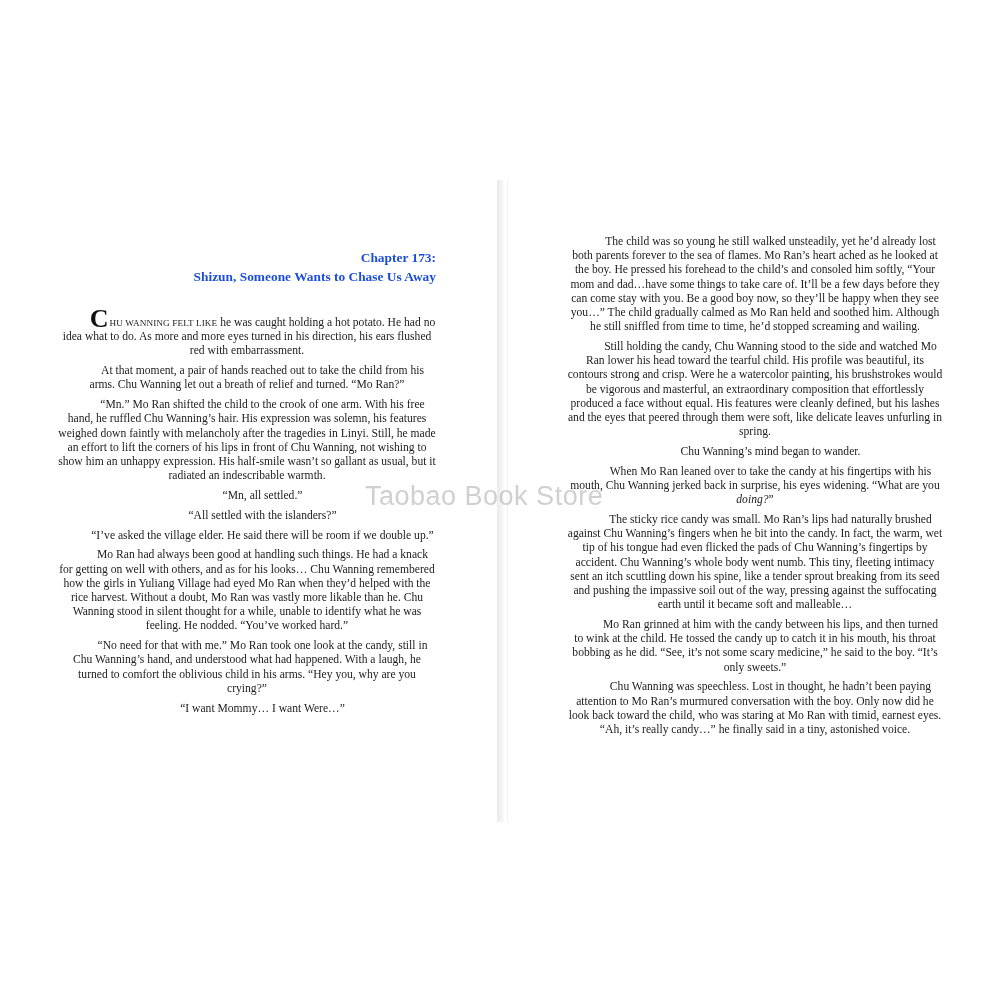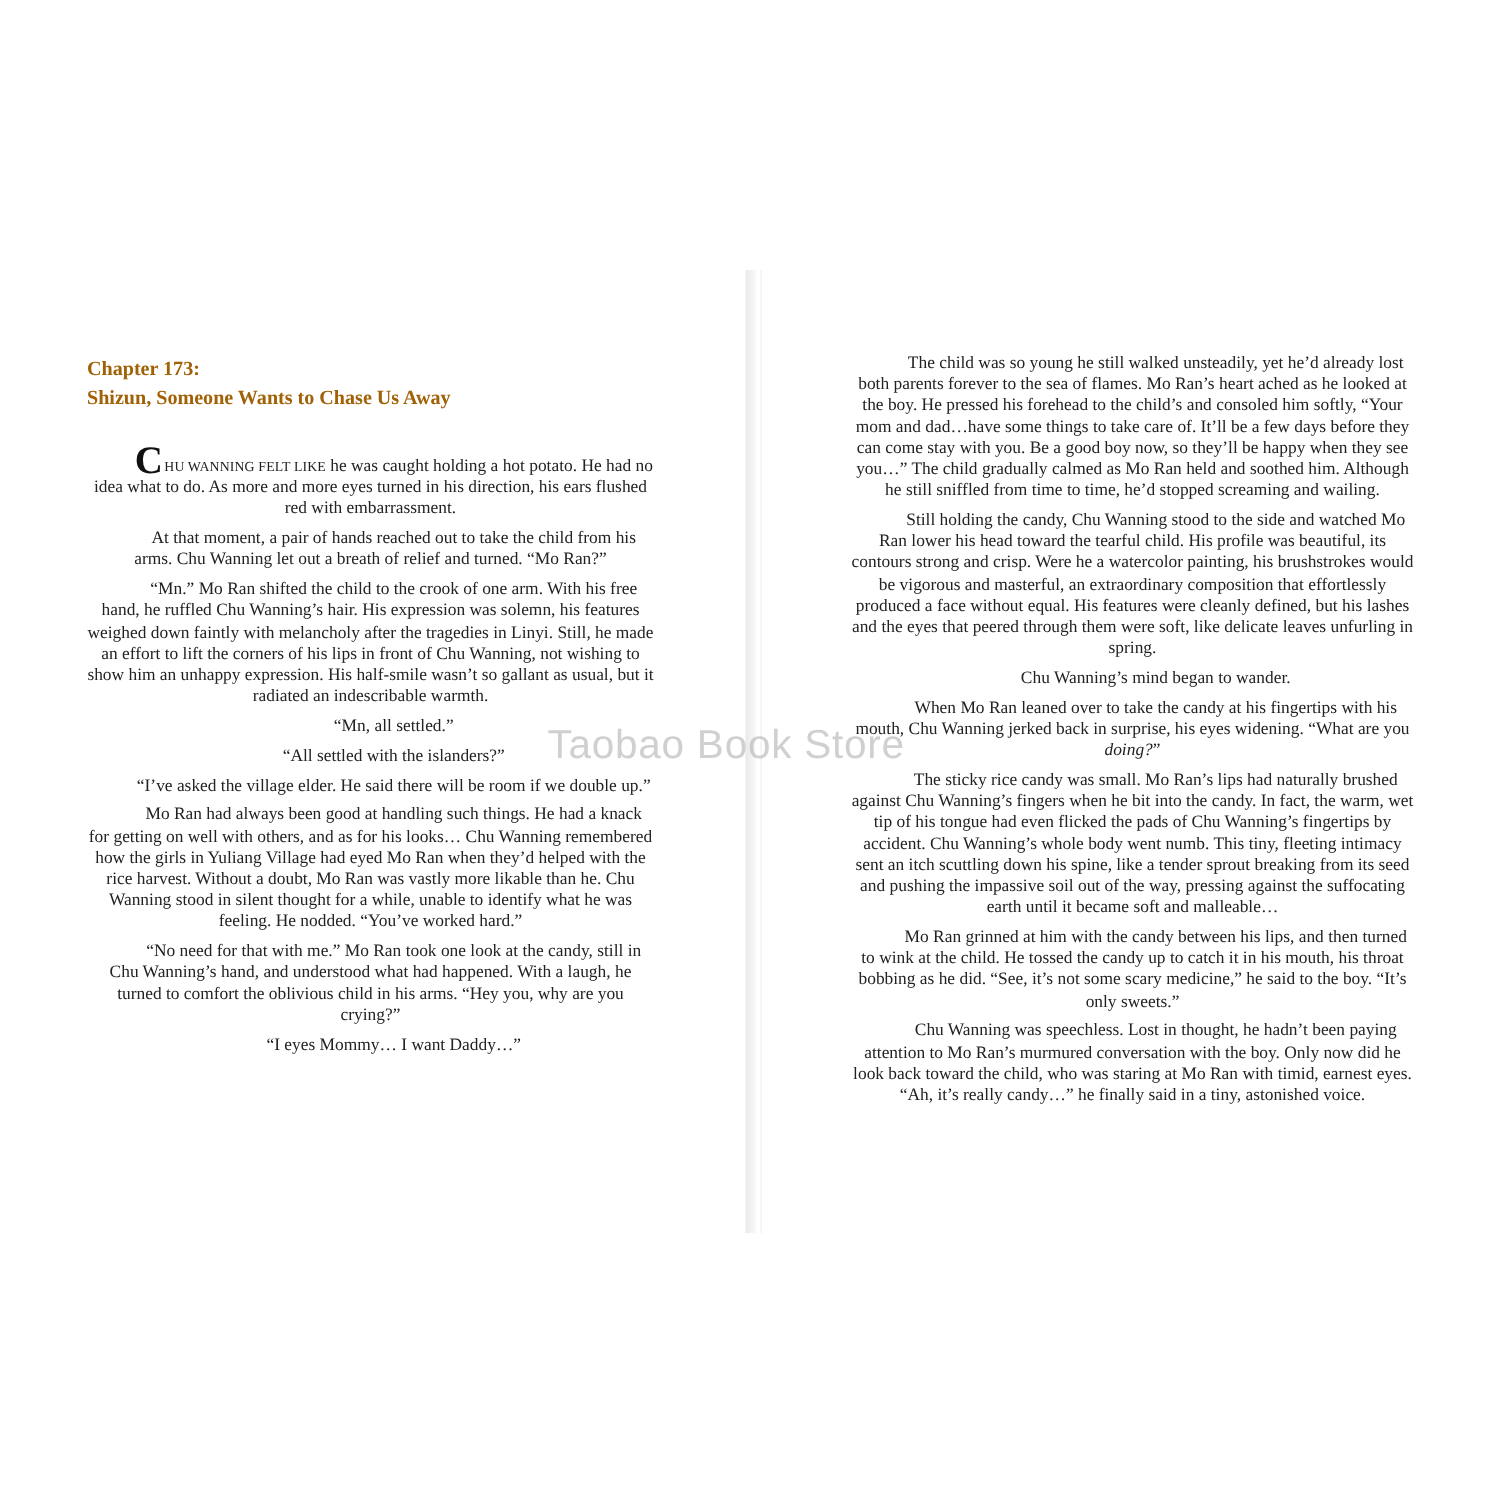--- a/index.html
+++ b/index.html
@@ -2,21 +2,21 @@
 <html><head>
 <meta charset="utf-8">
 <style>
   html, body { margin: 0; padding: 0; background: #ffffff; }
   body { width: 1000px; height: 1000px; position: relative; overflow: hidden;
          font-family: "Liberation Serif", "DejaVu Serif", serif; color: #222; }
   .spread { position: absolute; left: 0; top: 0; width: 1000px; height: 1000px; }
   .page { position: absolute; top: 0; }
   .page-left { left: 58px; width: 378px; top: 236px; }
   .page-right { left: 567px; width: 376px; top: 235px; }
-  .chapter-title { text-align: left; font-weight: bold; font-size: 13.4px; line-height: 19px; margin: 0 0 26px 0; color: #a16207; }
+  .chapter-title { text-align: right; font-weight: bold; font-size: 13.4px; line-height: 19px; margin: 12px 0 26px 0; color: #1d4ed8; }
   p { margin: 0 0 5.6px 0; font-size: 11.6px; line-height: 14.2px; text-indent: 31px; text-align: center; }
   p.first { text-indent: 31px; margin-top: 4px; }
   .dropcap { font-size: 26px; font-weight: bold; line-height: 14px; vertical-align: -1px; margin-right: 1px; color: #111; }
   .smallcaps { font-size: 9.2px; letter-spacing: 0.1px; }
   em { font-style: italic; }
   .gutter { position: absolute; left: 497px; top: 180px; width: 7px; height: 642px; background: linear-gradient(to right, #e9e9e9, #f3f3f3 60%, #fafafa); }
   .gutter-line { position: absolute; left: 507px; top: 180px; width: 1px; height: 642px; background: #f2f2f2; }
   .watermark { position: absolute; left: 365px; top: 481px; font-family: Liberation Sans, sans-serif; font-size: 27px; color: rgba(170,170,170,0.55); letter-spacing: 0.5px; white-space: nowrap; pointer-events: none; text-align: center; }
 </style>
 </head>
@@ -33,21 +33,21 @@
       <div>Shizun, Someone Wants to Chase Us Away</div>
     </div>
     <p class="first"><span class="dropcap">C</span><span class="smallcaps">HU WANNING FELT LIKE</span><span> he was caught holding a hot potato. He had no idea what to do. As more and more eyes turned in his direction, his ears flushed red with embarrassment.</span></p>
     <p>At that moment, a pair of hands reached out to take the child from his arms. Chu Wanning let out a breath of relief and turned. “Mo Ran?”</p>
     <p>“Mn.” Mo Ran shifted the child to the crook of one arm. With his free hand, he ruffled Chu Wanning’s hair. His expression was solemn, his features weighed down faintly with melancholy after the tragedies in Linyi. Still, he made an effort to lift the corners of his lips in front of Chu Wanning, not wishing to show him an unhappy expression. His half-smile wasn’t so gallant as usual, but it radiated an indescribable warmth.</p>
     <p>“Mn, all settled.”</p>
     <p>“All settled with the islanders?”</p>
     <p>“I’ve asked the village elder. He said there will be room if we double up.”</p>
     <p>Mo Ran had always been good at handling such things. He had a knack for getting on well with others, and as for his looks… Chu Wanning remembered how the girls in Yuliang Village had eyed Mo Ran when they’d helped with the rice harvest. Without a doubt, Mo Ran was vastly more likable than he. Chu Wanning stood in silent thought for a while, unable to identify what he was feeling. He nodded. “You’ve worked hard.”</p>
     <p>“No need for that with me.” Mo Ran took one look at the candy, still in Chu Wanning’s hand, and understood what had happened. With a laugh, he turned to comfort the oblivious child in his arms. “Hey you, why are you crying?”</p>
-    <p>“I eyes Mommy… I want Daddy…”</p>
+    <p>“I want Mommy… I want Were…”</p>
   </div>
 
   <div class="page page-right">
     <p>The child was so young he still walked unsteadily, yet he’d already lost both parents forever to the sea of flames. Mo Ran’s heart ached as he looked at the boy. He pressed his forehead to the child’s and consoled him softly, “Your mom and dad…have some things to take care of. It’ll be a few days before they can come stay with you. Be a good boy now, so they’ll be happy when they see you…” The child gradually calmed as Mo Ran held and soothed him. Although he still sniffled from time to time, he’d stopped screaming and wailing.</p>
     <p>Still holding the candy, Chu Wanning stood to the side and watched Mo Ran lower his head toward the tearful child. His profile was beautiful, its contours strong and crisp. Were he a watercolor painting, his brushstrokes would be vigorous and masterful, an extraordinary composition that effortlessly produced a face without equal. His features were cleanly defined, but his lashes and the eyes that peered through them were soft, like delicate leaves unfurling in spring.</p>
     <p>Chu Wanning’s mind began to wander.</p>
     <p><span>When Mo Ran leaned over to take the candy at his fingertips with his mouth, Chu Wanning jerked back in surprise, his eyes widening. “What are you </span><em>doing?</em><span>”</span></p>
     <p>The sticky rice candy was small. Mo Ran’s lips had naturally brushed against Chu Wanning’s fingers when he bit into the candy. In fact, the warm, wet tip of his tongue had even flicked the pads of Chu Wanning’s fingertips by accident. Chu Wanning’s whole body went numb. This tiny, fleeting intimacy sent an itch scuttling down his spine, like a tender sprout breaking from its seed and pushing the impassive soil out of the way, pressing against the suffocating earth until it became soft and malleable…</p>
     <p>Mo Ran grinned at him with the candy between his lips, and then turned to wink at the child. He tossed the candy up to catch it in his mouth, his throat bobbing as he did. “See, it’s not some scary medicine,” he said to the boy. “It’s only sweets.”</p>
     <p>Chu Wanning was speechless. Lost in thought, he hadn’t been paying attention to Mo Ran’s murmured conversation with the boy. Only now did he look back toward the child, who was staring at Mo Ran with timid, earnest eyes. “Ah, it’s really candy…” he finally said in a tiny, astonished voice.</p>

